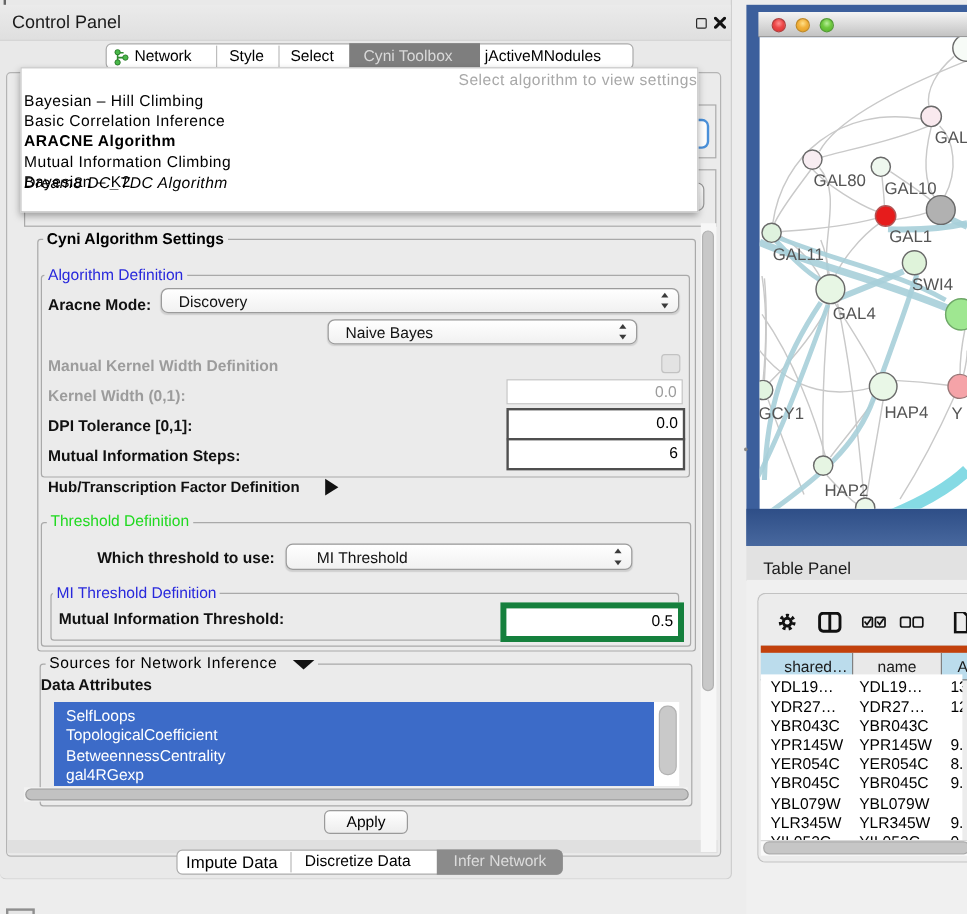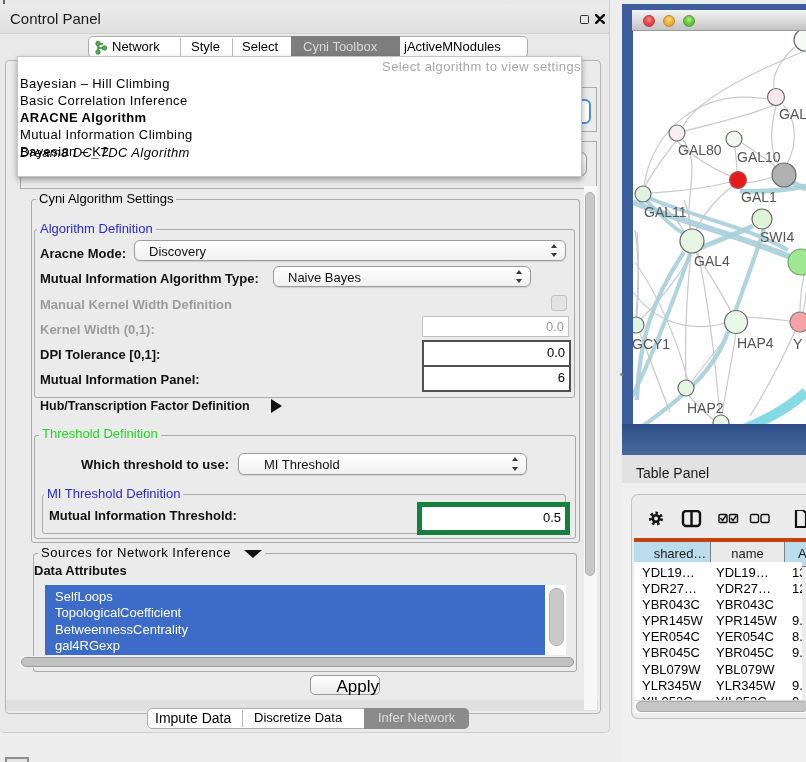--- a/index.html
+++ b/index.html
@@ -49,49 +49,48 @@
 <div class="abs" style="left:291px;top:36px;width:109px;height:22px;background:#7E7E7E;"></div>
 <div class="abs" style="left:303px;top:39px;font-size:13px;color:#D9D9D9;">Cyni Toolbox</div>
 <div class="abs" style="left:404px;top:39px;font-size:13px;color:#000;">jActiveMNodules</div>
 
 <div class="abs" style="left:20px;top:87px;width:575px;height:43px;border:1px solid #ABABAB;background:#EBEBEB;"></div>
 <div class="abs" style="left:30px;top:99px;width:557px;height:21px;background:#FFF;border:2px solid #4A90D9;border-radius:6px;"></div>
 <div class="abs" style="left:20px;top:141px;width:575px;height:46px;border:1px solid #ABABAB;background:#EBEBEB;"></div>
 <div class="abs" style="left:28px;top:152px;width:557px;height:22px;background:linear-gradient(#FDFDFD,#E8E8E8);border:1px solid #979797;border-radius:6px;"></div>
 
 <div class="grp" style="left:31px;top:199px;width:547px;height:342px;"></div>
-<div class="grplbl" style="left:36px;top:192px;color:#000;">Cyni Algorithm Settings</div>
+<div class="grplbl" style="left:36px;top:192px;color:#000;font-weight:bold;">Cyni Algorithm Settings</div>
 
 <div class="grp" style="left:34px;top:229px;width:539px;height:167px;"></div>
 <div class="grplbl" style="left:37px;top:222px;color:#2828DC;">Algorithm Definition</div>
 
 <div class="lbl" style="left:40px;top:246px;">Aracne Mode:</div>
 <div class="combo" style="left:134px;top:240px;width:432px;height:21px;box-sizing:border-box;">
       <span class="tx">Discovery</span>
       <span class="spin spinup"></span>
       <span class="spin spindn"></span>
     </div>
 
-<div class="lbl" style="left:40px;top:271px;">Mutual Information Algorithm Type:</div>
 <div class="combo" style="left:273px;top:266px;width:258px;height:21px;box-sizing:border-box;">
       <span class="tx">Naive Bayes</span>
       <span class="spin spinup"></span>
       <span class="spin spindn"></span>
     </div>
 
 <div class="lbl" style="left:40px;top:297px;color:#9C9C9C;">Manual Kernel Width Definition</div>
 <div class="abs" style="left:551px;top:295px;width:14px;height:14px;background:#E3E3E3;border:1px solid #C2C2C2;border-radius:3px;"></div>
 
 <div class="lbl" style="left:40px;top:322px;color:#9C9C9C;">Kernel Width (0,1):</div>
 <div class="fld" style="left:422px;top:316px;width:141px;height:17px;border:1px solid #C2C2C2;color:#9C9C9C;padding:2px 4px 0 0;">0.0</div>
 
 <div class="lbl" style="left:40px;top:347px;">DPI Tolerance [0,1]:</div>
 <div class="fld" style="left:422px;top:340px;width:141px;height:20px;border:2px solid #4F4F4F;color:#000;padding:3px 4px 0 0;">0.0</div>
 
-<div class="lbl" style="left:40px;top:372px;">Mutual Information Panel:</div>
+<div class="lbl" style="left:40px;top:372px;">Mutual Information Steps:</div>
 <div class="fld" style="left:422px;top:365px;width:141px;height:20px;border:2px solid #4F4F4F;color:#000;padding:3px 4px 0 0;">6</div>
 
 <div class="lbl" style="left:40px;top:399px;font-size:12.5px;">Hub/Transcription Factor Definition</div>
 <div class="abs" style="left:271px;top:399px;width:0;height:0;border-top:7px solid transparent;border-bottom:7px solid transparent;border-left:11px solid #111;"></div>
 
 <div class="grp" style="left:34px;top:435px;width:540px;height:102px;"></div>
 <div class="grplbl" style="left:39px;top:427px;color:#1FD91F;">Threshold Definition</div>
 <div class="lbl" style="left:60px;top:457px;width:169px;text-align:right;">Which threshold to use:</div>
 <div class="combo" style="left:238px;top:453px;width:289px;height:22px;box-sizing:border-box;">
       <span class="tx" style="left:25px;">MI Threshold</span>
@@ -109,21 +108,21 @@
 <div class="lbl" style="left:34px;top:563px;">Data Attributes</div>
 
 <div class="abs" style="left:45px;top:585px;width:521px;height:70px;background:#FFF;"></div>
 <div class="abs" style="left:45px;top:585px;width:500px;height:70px;background:#3C6BC8;"></div>
 <div class="abs" style="left:55px;top:589px;font-size:13px;color:#FFF;line-height:16.3px;white-space:nowrap;">SelfLoops<br>TopologicalCoefficient<br>BetweennessCentrality<br>gal4RGexp</div>
 <div class="abs" style="left:549px;top:588px;width:13px;height:56px;background:#C9C9C9;border:1px solid #B2B2B2;border-radius:7px;"></div>
 
 <div class="abs" style="left:20px;top:656px;width:553px;height:12px;background:#F2F2F2;"></div>
 <div class="abs" style="left:21px;top:657px;width:551px;height:8px;background:#C2C2C2;border:1px solid #9A9A9A;border-radius:5px;"></div>
 
-<div class="abs" style="left:270px;top:675px;width:68px;height:17px;background:linear-gradient(#FFFFFF,#EDEDED);border:1px solid #9A9A9A;border-radius:5px;text-align:right;font-size:17px;color:#000;padding-top:1px;margin-left:40px;">Apply</div>
+<div class="abs" style="left:270px;top:675px;width:68px;height:17px;background:linear-gradient(#FFFFFF,#EDEDED);border:1px solid #9A9A9A;border-radius:5px;text-align:center;font-size:13px;color:#000;padding-top:1px;">Apply</div>
 
 <div class="abs" style="left:147px;top:708px;width:322px;height:21px;background:#FFF;border:1px solid #ABABAB;border-radius:5px;box-sizing:border-box;"></div>
 <div class="abs" style="left:155px;top:710px;font-size:14px;color:#000;">Impute Data</div>
 <div class="abs" style="left:242px;top:710px;width:1px;height:17px;background:#B9B9B9;"></div>
 <div class="abs" style="left:254px;top:710px;font-size:13px;color:#000;">Discretize Data</div>
 <div class="abs" style="left:364px;top:708px;width:105px;height:21px;background:#8B8B8B;border-radius:0 5px 5px 0;"></div>
 <div class="abs" style="left:378px;top:710px;font-size:13px;color:#DCDCDC;">Infer Network</div>
 
 <div class="abs" style="left:5px;top:757px;width:20px;height:10px;background:#E6E6E6;border:2px solid #8F8F8F;"></div>
 
@@ -243,21 +242,21 @@
     <rect x="71" y="4.5" width="8" height="8" rx="1"></rect>
     <rect x="81.5" y="4.5" width="8" height="8" rx="1"></rect>
     <path d="M72.5 8 L74.5 10.5 L78 5.5"></path>
     <path d="M83 8 L85 10.5 L88.5 5.5"></path>
     <rect x="102.5" y="4.5" width="8" height="8" rx="1.5"></rect>
     <rect x="113" y="4.5" width="8" height="8" rx="1.5"></rect>
   </g>
   <path d="M148 0 L155 0 L158 3 L158 17 L148 17 Z" fill="none" stroke="#111" stroke-width="2.2"></path>
 </svg>
 
-<div class="abs" style="left:634px;top:538px;width:172px;height:29px;background:#BBDCEC;border-top:4px solid #c2410c;border-bottom:1px solid #808080;box-sizing:border-box;overflow:hidden;">
+<div class="abs" style="left:634px;top:538px;width:172px;height:29px;background:#BBDCEC;border-top:6px solid #c2410c;border-bottom:1px solid #808080;box-sizing:border-box;overflow:hidden;">
   <div class="abs" style="left:76px;top:0;width:75px;height:24px;background:#E9E9E9;border-left:1px solid #808080;border-right:1px solid #808080;box-sizing:border-box;"></div>
   <div class="abs" style="left:8px;top:4px;width:76px;text-align:center;font-size:13px;color:#1A1A1A;">shared…</div>
   <div class="abs" style="left:76px;top:4px;width:75px;text-align:center;font-size:13px;color:#1A1A1A;">name</div>
   <div class="abs" style="left:164px;top:4px;font-size:13px;color:#1A1A1A;">A</div>
 </div>
 
 <div class="abs" style="left:634px;top:562px;width:168px;height:138px;background:#FFF;overflow:hidden;font-size:13px;color:#000;">
   <div class="abs" style="left:8px;top:3px;line-height:16.1px;">YDL19…<br>YDR27…<br>YBR043C<br>YPR145W<br>YER054C<br>YBR045C<br>YBL079W<br>YLR345W<br>YIL052C</div>
   <div class="abs" style="left:82px;top:3px;line-height:16.1px;">YDL19…<br>YDR27…<br>YBR043C<br>YPR145W<br>YER054C<br>YBR045C<br>YBL079W<br>YLR345W<br>YIL052C</div>
   <div class="abs" style="left:158px;top:3px;line-height:16.1px;">13<br>12<br>&nbsp;<br>9.<br>8.<br>9.<br>&nbsp;<br>9.<br>0.</div>

